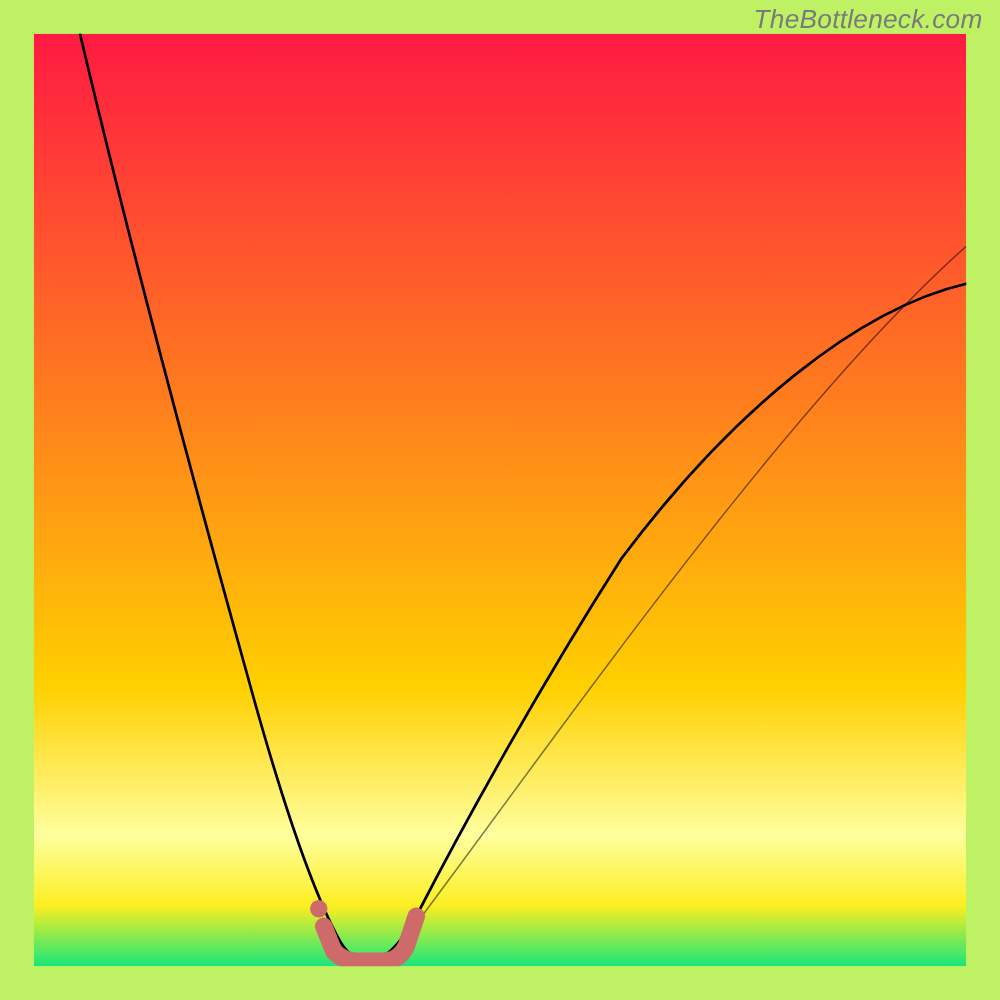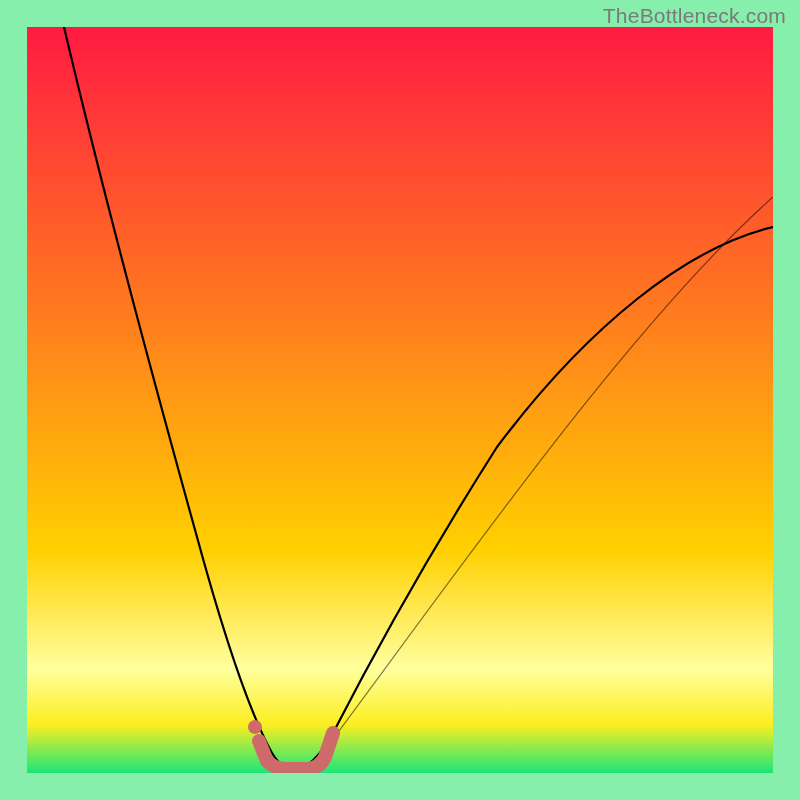--- a/index.html
+++ b/index.html
@@ -8,21 +8,22 @@
     width: 800px;
     height: 800px;
     background: #000;
     font-family: Arial, Helvetica, sans-serif;
     overflow: hidden;
   }
   .frame {
     position: relative;
     width: 800px;
     height: 800px;
-    background: #86efac;
+    background: #bef264;
+    font-style: italic;
   }
   .watermark {
     position: absolute;
     top: 4px;
     right: 14px;
     color: #7a7a7a;
     font-size: 21px;
     font-weight: 500;
     letter-spacing: 0.2px;
     z-index: 10;

